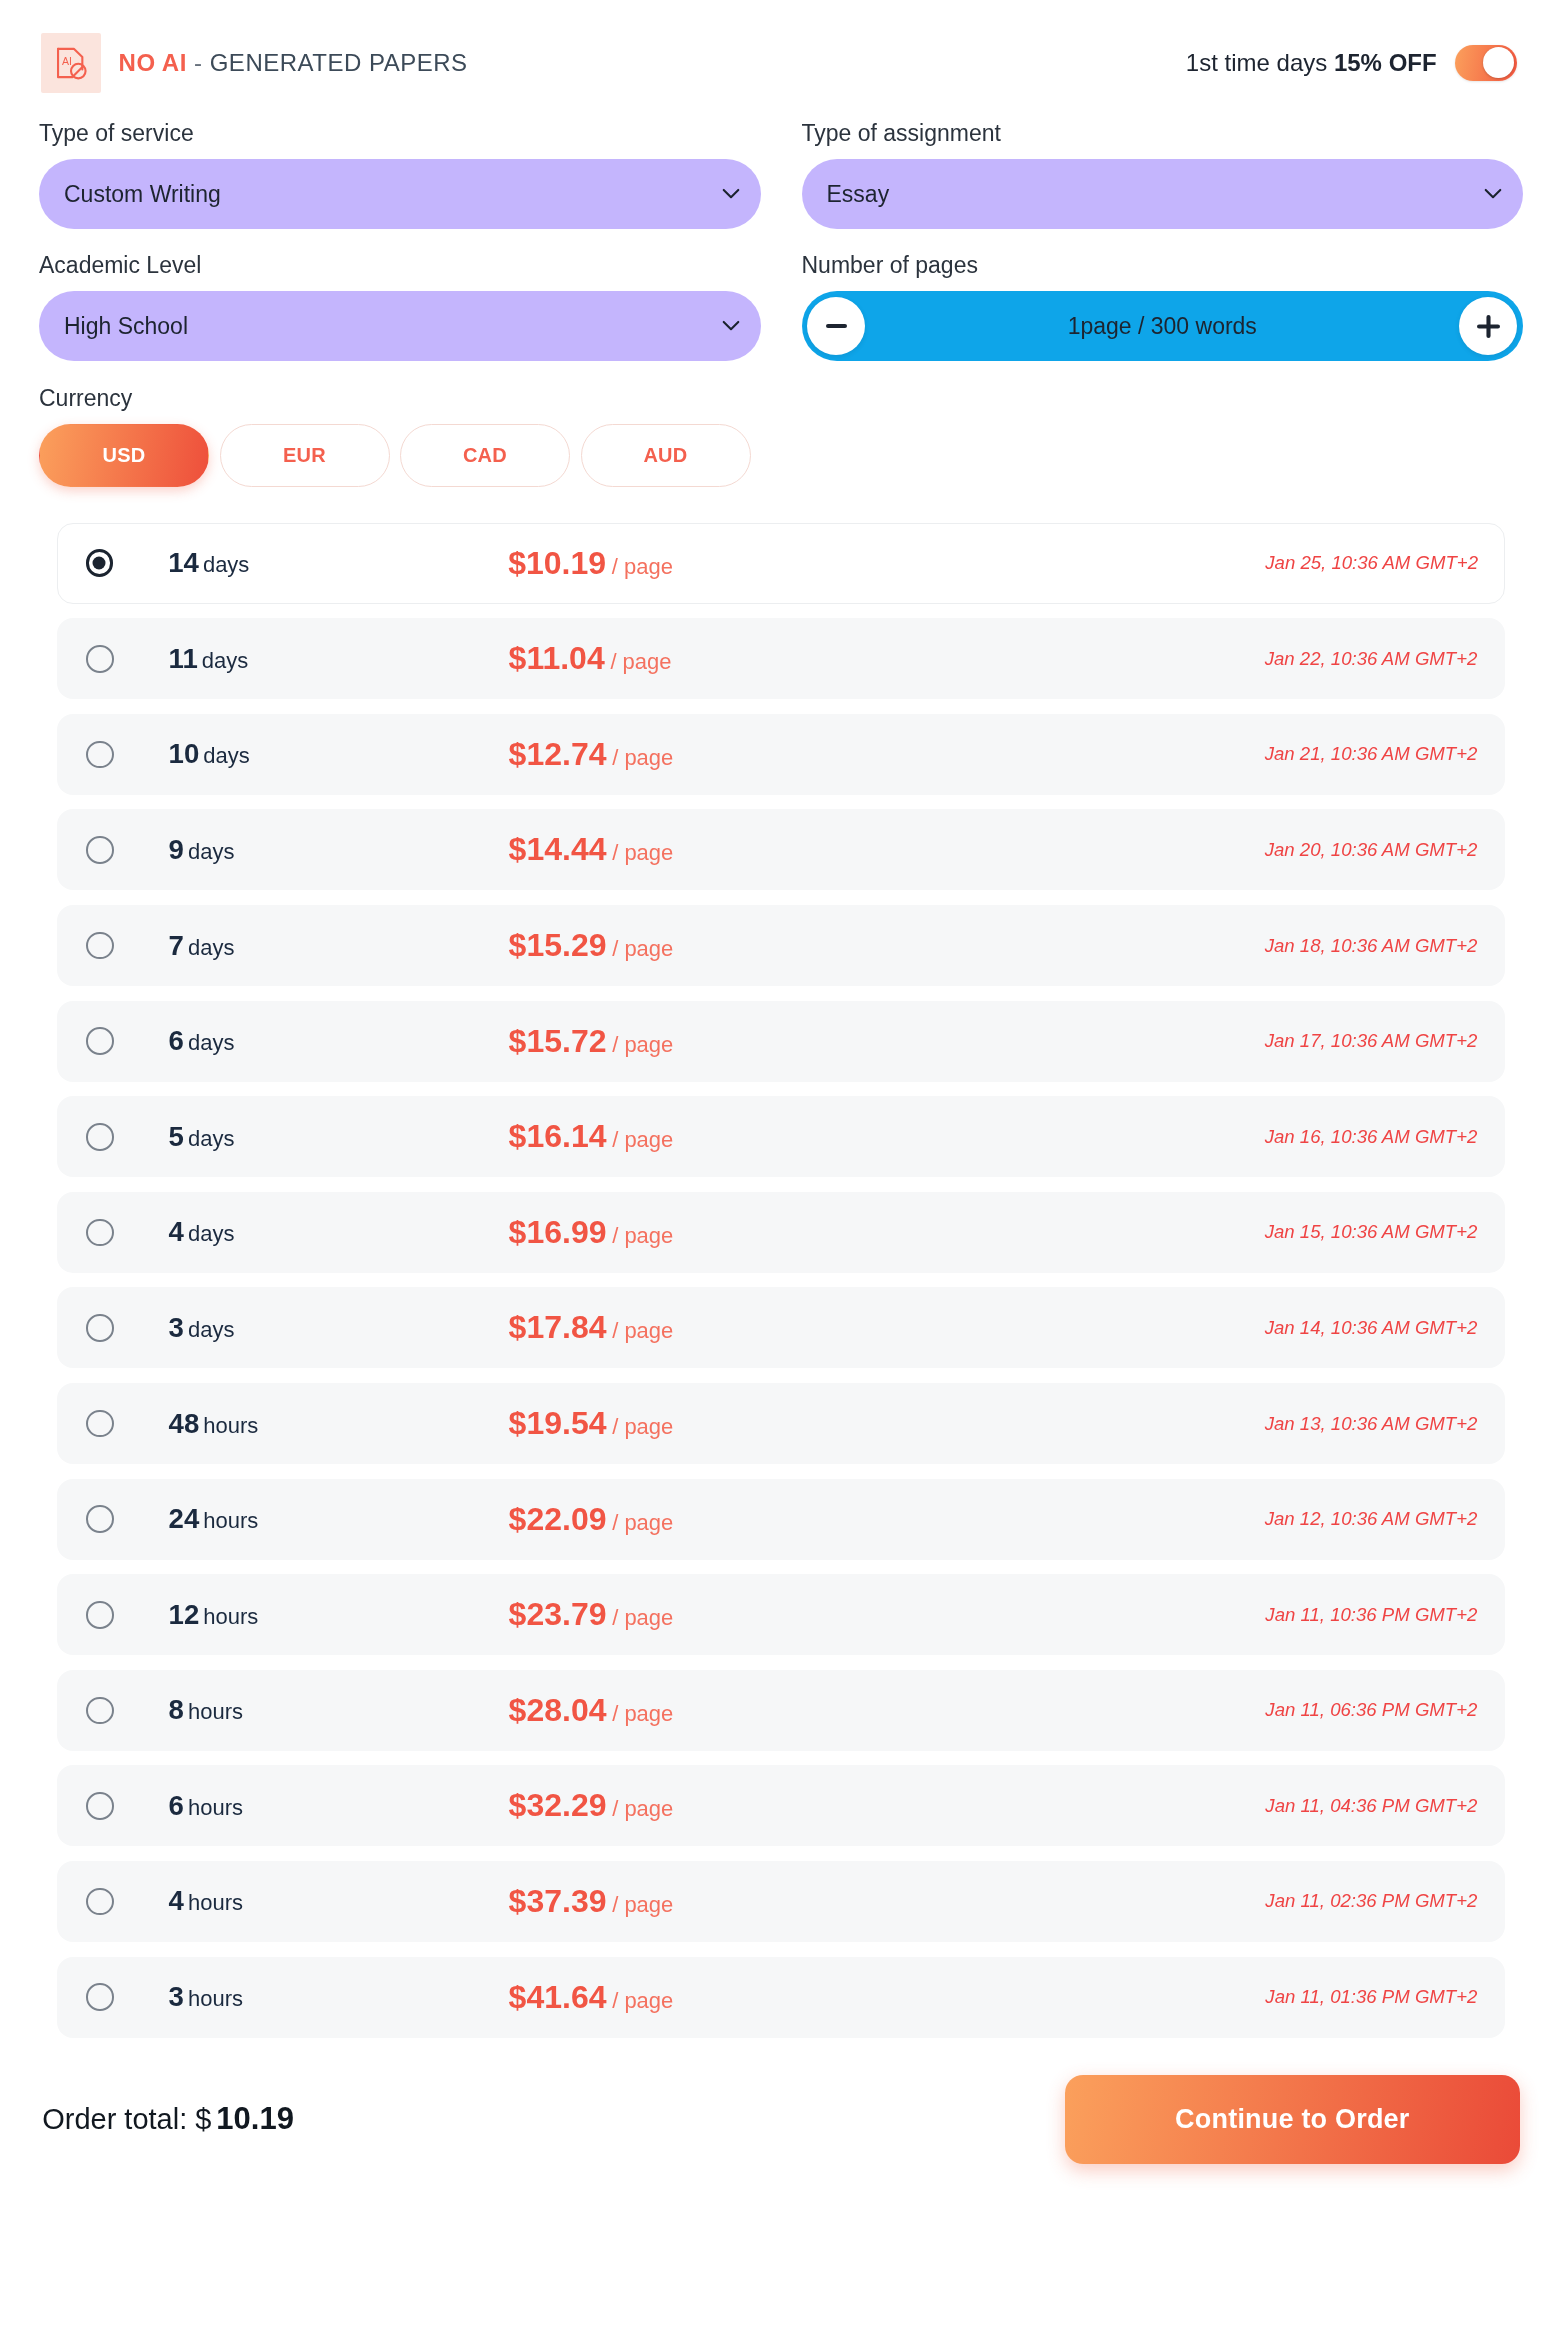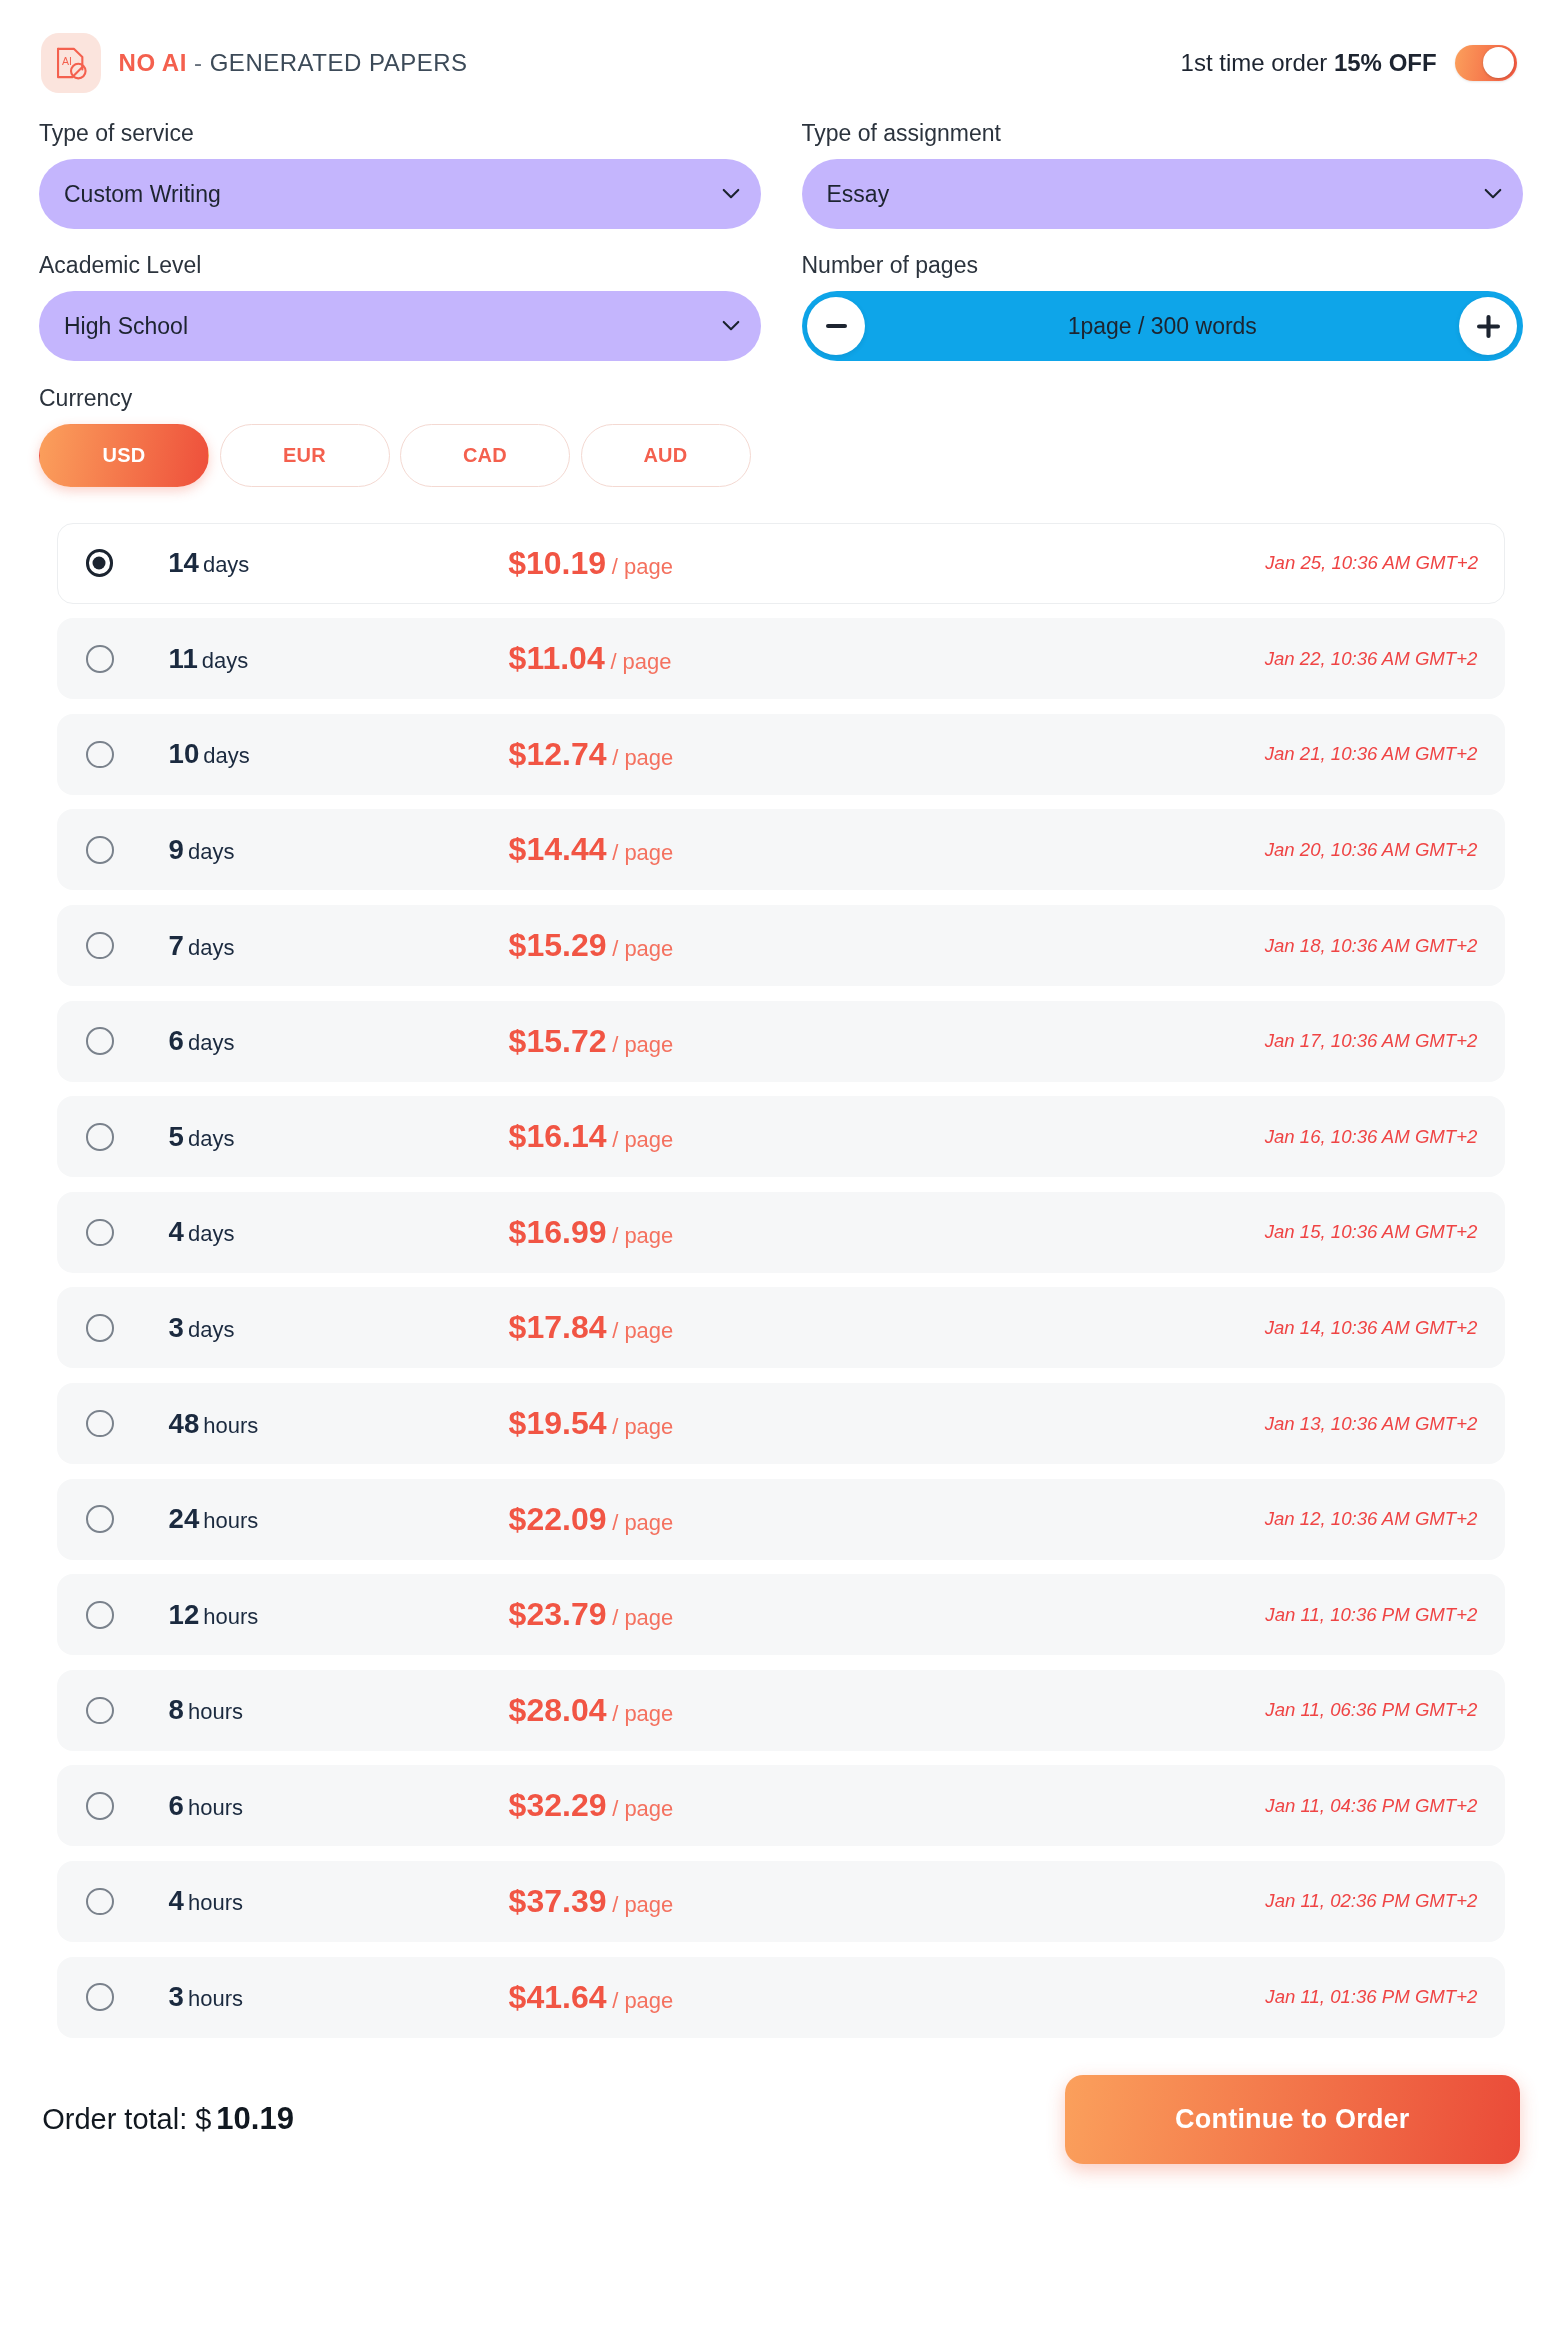--- a/index.html
+++ b/index.html
@@ -34,21 +34,21 @@
     padding: 0 3.2px 0 1.6px;
   }
   .brand {
     display: flex;
     align-items: center;
     gap: 18px;
   }
   .brand-badge {
     width: 60px;
     height: 60px;
-    border-radius: 18px;
+    border-radius: 2px;
     background: #fbe4dd;
     display: flex;
     align-items: center;
     justify-content: center;
     flex: 0 0 auto;
   }
   .brand-text {
     font-size: 24px;
     letter-spacing: 0.5px;
     color: #3c4a58;
@@ -330,21 +330,21 @@
           <line x1="24" y1="38" x2="36" y2="26" stroke="#f4604e" stroke-width="2.6" stroke-linecap="round"></line>
         </svg>
       </div>
       <div class="brand-text">
         <span class="hl">NO AI</span><span class="sep"> - </span><span>GENERATED PAPERS</span>
       </div>
     </div>
 
     <div class="promo">
       <div class="promo-text">
-        <span>1st time order </span><b>15% OFF</b>
+        <span>1st time days </span><b>15% OFF</b>
       </div>
       <div class="toggle">
         <div class="knob"></div>
       </div>
     </div>
   </div>
 
   <div class="form-grid">
 
     <div class="field">

